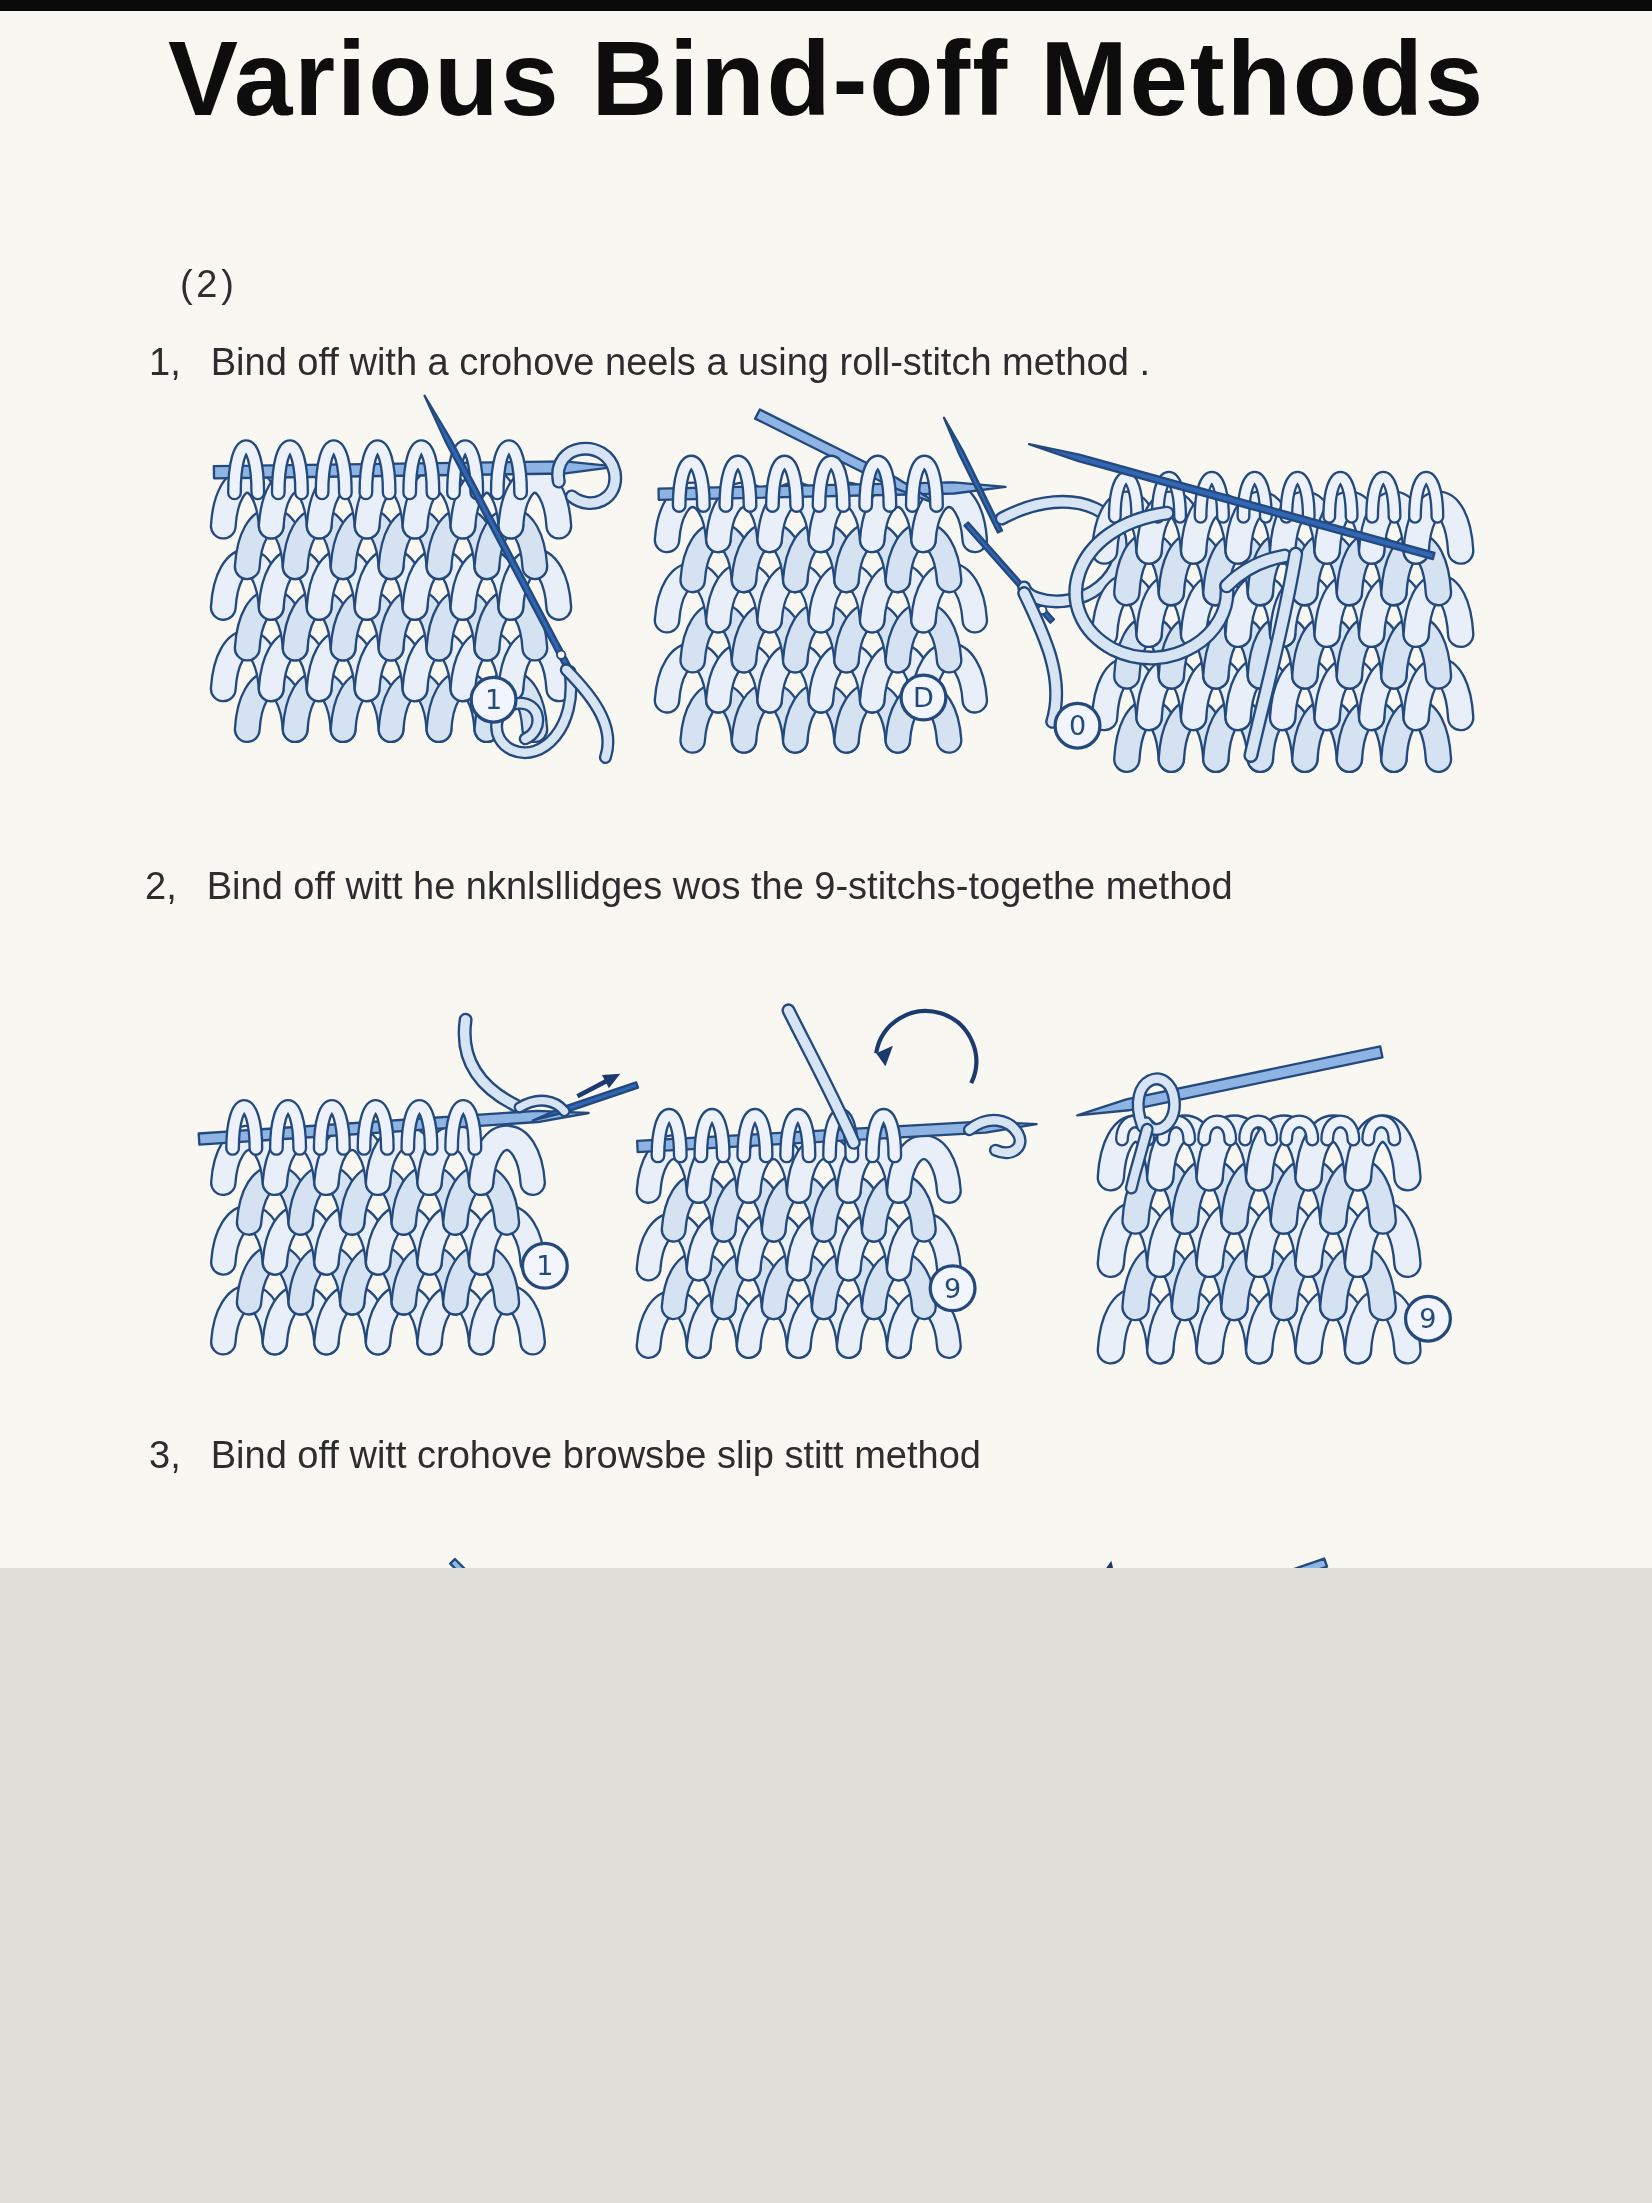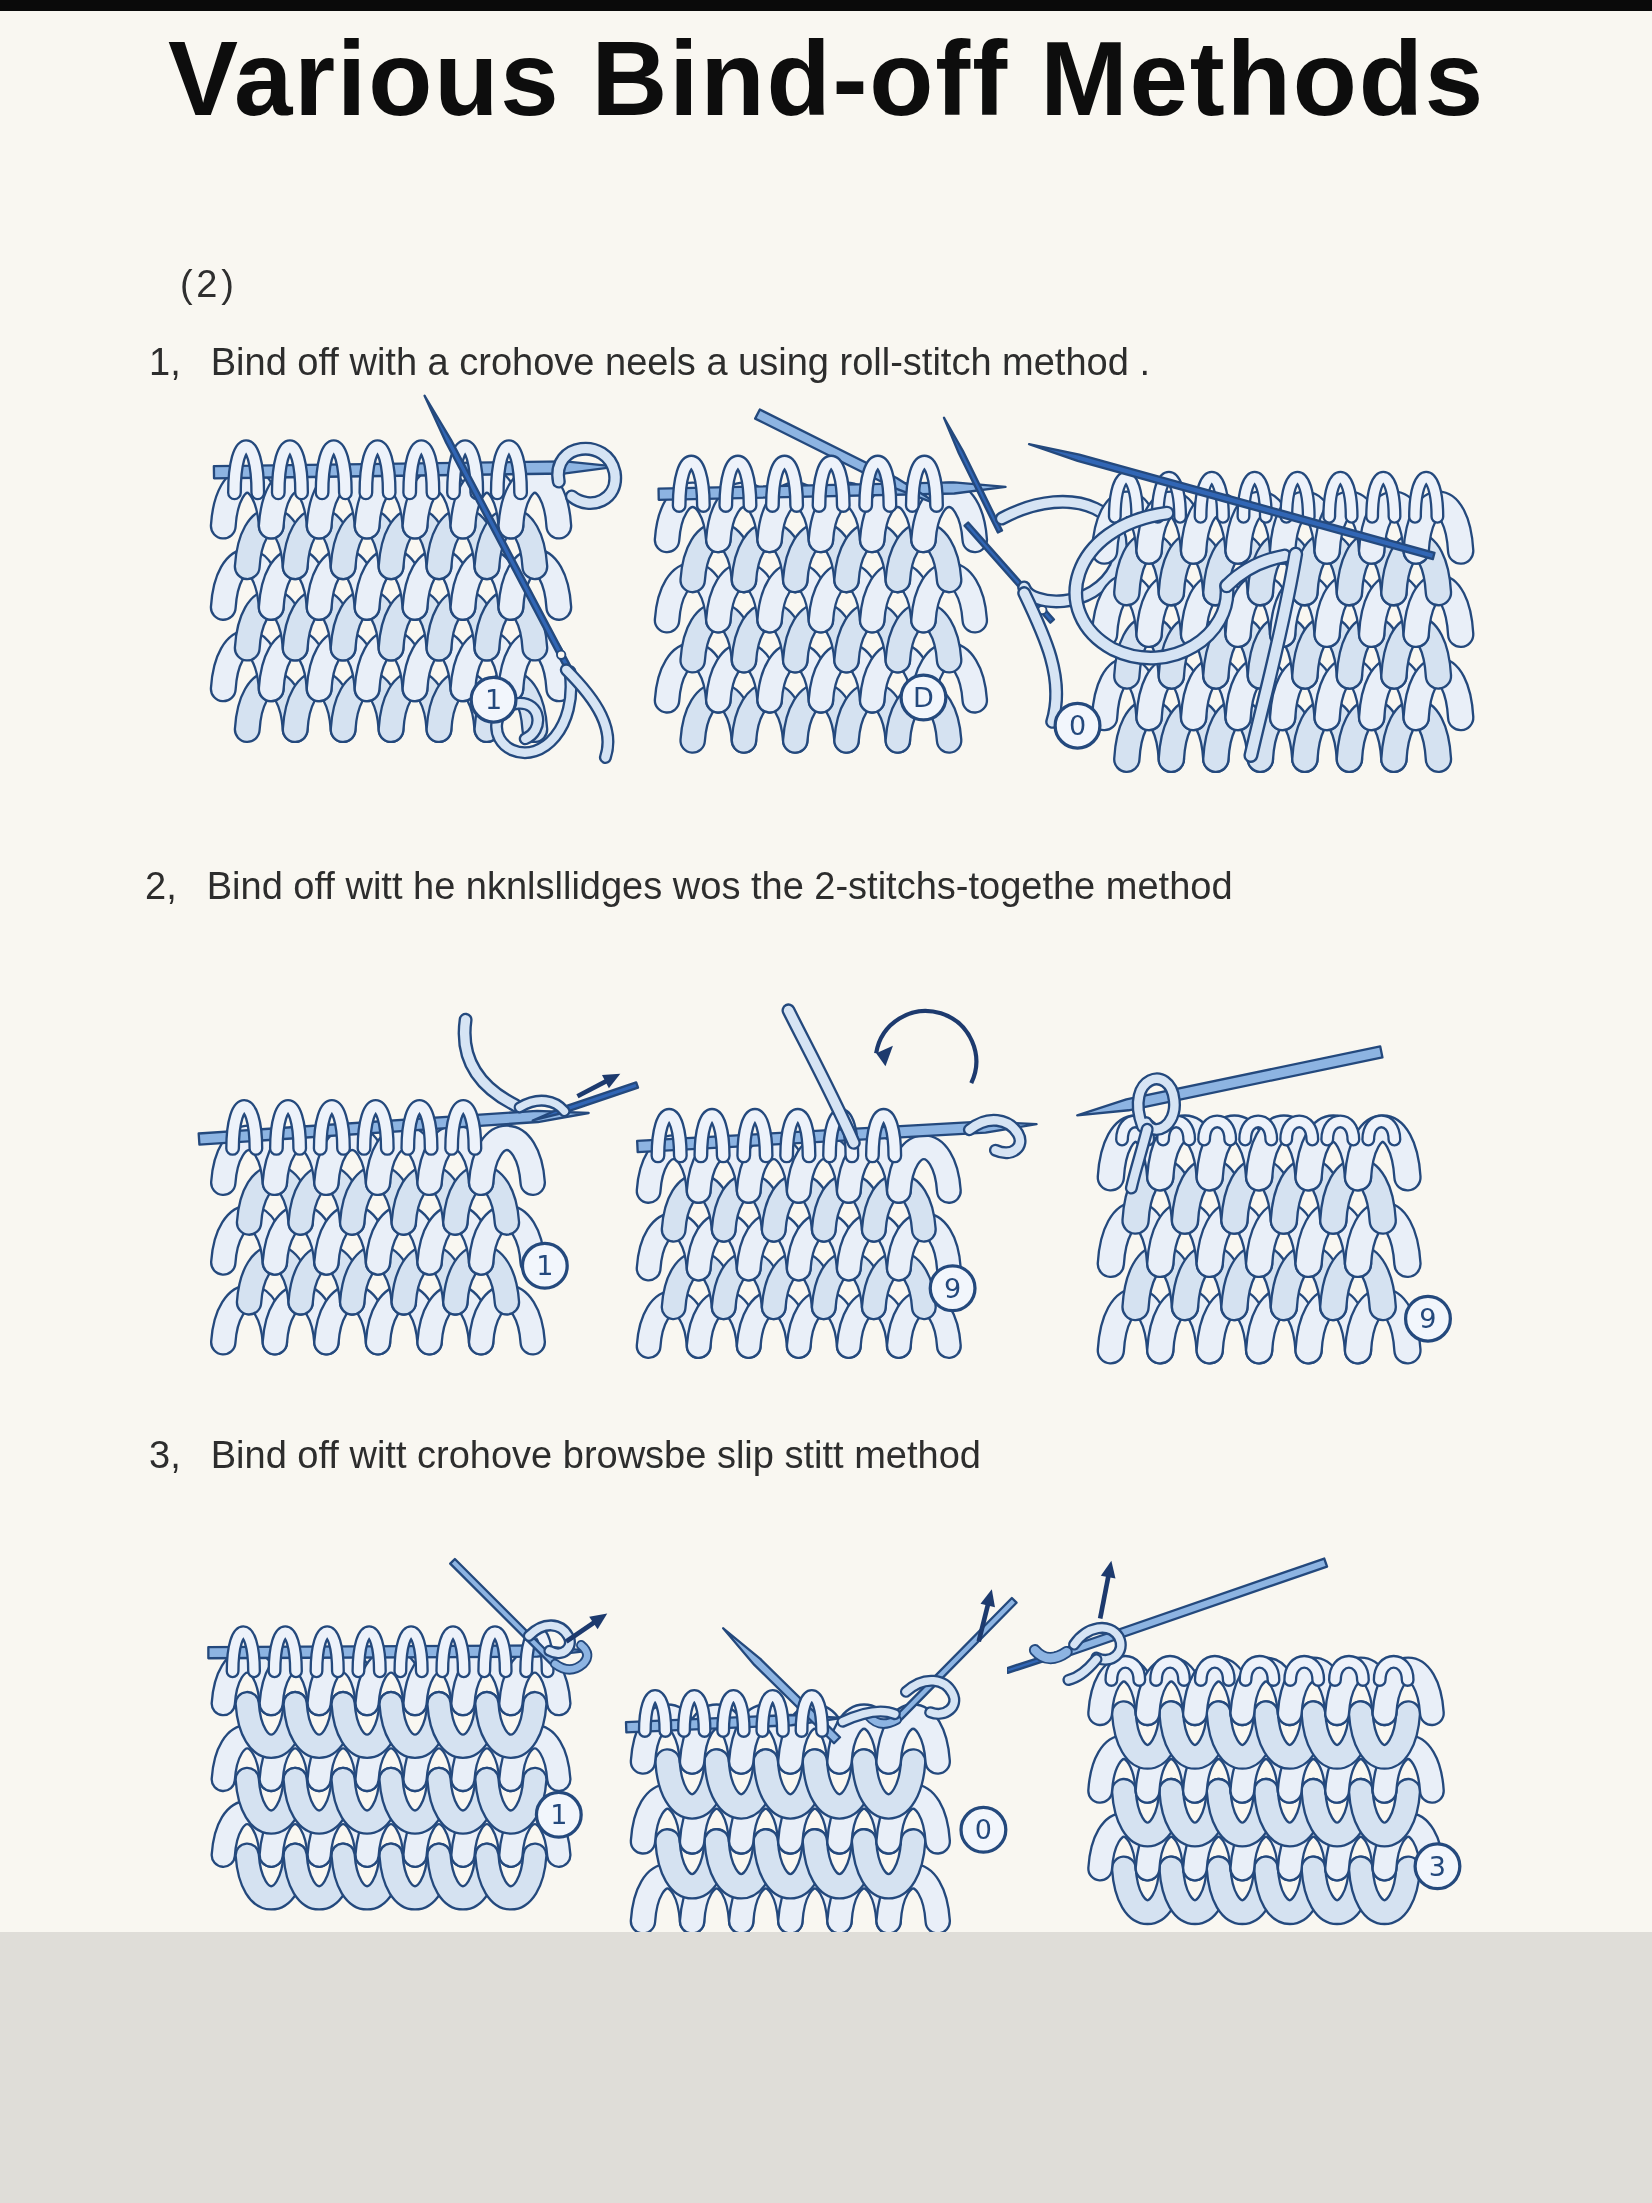--- a/index.html
+++ b/index.html
@@ -1,17 +1,17 @@
 <!DOCTYPE html>
 <html style="font-size:15px"><head>
 <meta charset="utf-8">
 <style>
   html,body{margin:0;padding:0;}
   body{background:#dfddd8;}
-  .page{position:relative;width:1653px;height:1932px;margin:0 auto;background:#f9f7f1;
+  .page{position:relative;width:1653px;height:1568px;margin:0 auto;background:#f9f7f1;
         font-family:"Liberation Sans",sans-serif;overflow:hidden;}
   .topbar{position:absolute;left:0;top:0;width:100%;height:11.2px;background:#0a0a0a;}
   .title{position:absolute;top:24px;left:0;width:100%;margin:0;text-align:center;
          font-size:105px;font-weight:bold;letter-spacing:1.9px;color:#0d0d0d;line-height:1.05;
          font-family:"Liberation Sans",sans-serif;}
   .subheading{position:absolute;left:180px;top:263px;font-size:38px;color:#2f2f2f;
               display:flex;white-space:nowrap;font-weight:400;}
   .subheading .idx{margin-right:54px;letter-spacing:3.7px;}
   .item{position:absolute;font-size:38px;color:#2d2d2d;display:flex;white-space:nowrap;font-weight:400;}
   .item .num{margin-right:30px;}
@@ -30,21 +30,21 @@
   <div class="subheading">
     <span class="idx">(2)</span>
   </div>
 
   <div class="item" id="item-0">
     <span class="num">1,</span>
     <span>Bind off with a crohove neels a using roll-stitch method .</span>
   </div>
   <div class="item" id="item-1">
     <span class="num">2,</span>
-    <span>Bind off witt he nknlsllidges wos the 2-stitchs-togethe method</span>
+    <span>Bind off witt he nknlsllidges wos the 9-stitchs-togethe method</span>
   </div>
   <div class="item" id="item-2">
     <span class="num">3,</span>
     <span>Bind off witt crohove browsbe slip stitt method</span>
   </div>
 
   <svg class="fig" width="466" height="373" viewBox="0 0 500 400" style="left: 186px; top: 392px;">
       <path d="M 65.71428571428572,362 C 69.82857142857144,296.5 113.02857142857144,296.5 117.14285714285715,362" fill="none" stroke="#24497d" stroke-width="29.016666666666666" stroke-linecap="round"></path>
       <path d="M 65.71428571428572,362 C 69.82857142857144,296.5 113.02857142857144,296.5 117.14285714285715,362" fill="none" stroke="#d5e2f1" stroke-width="24.016666666666666" stroke-linecap="round"></path>
       <path d="M 117.14285714285715,362 C 121.25714285714287,296.5 164.45714285714286,296.5 168.57142857142858,362" fill="none" stroke="#24497d" stroke-width="29.016666666666666" stroke-linecap="round"></path>

